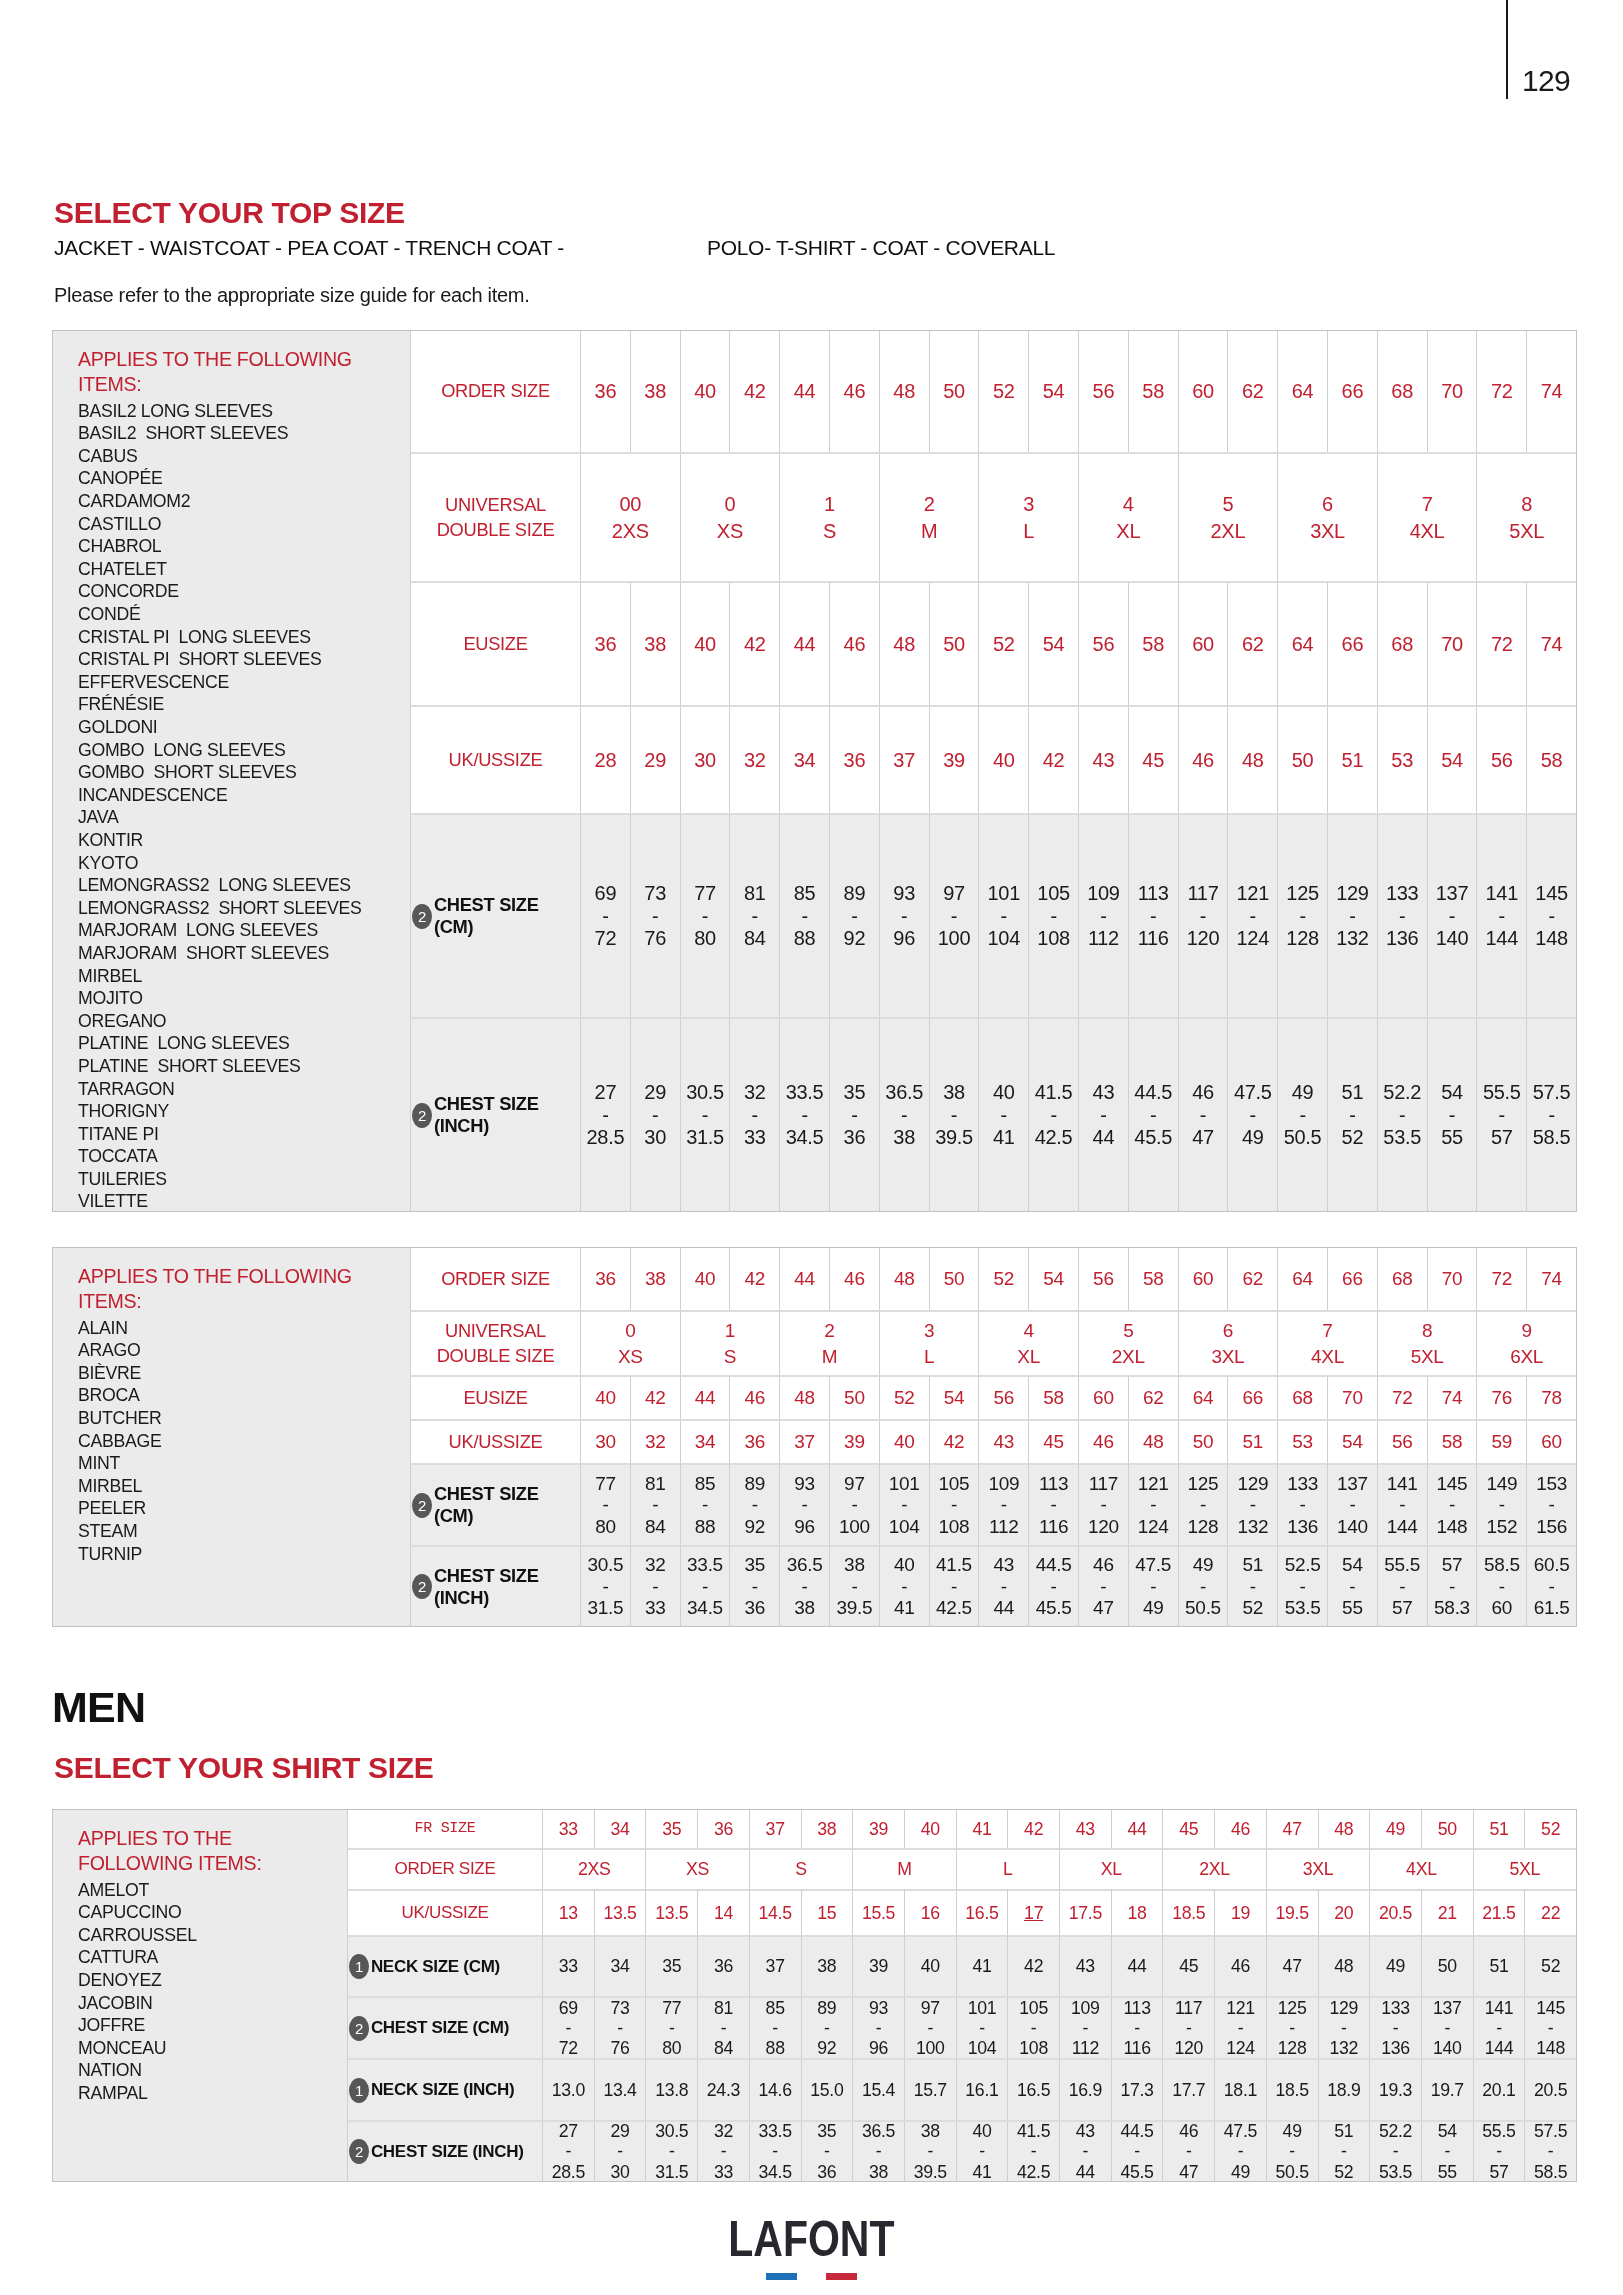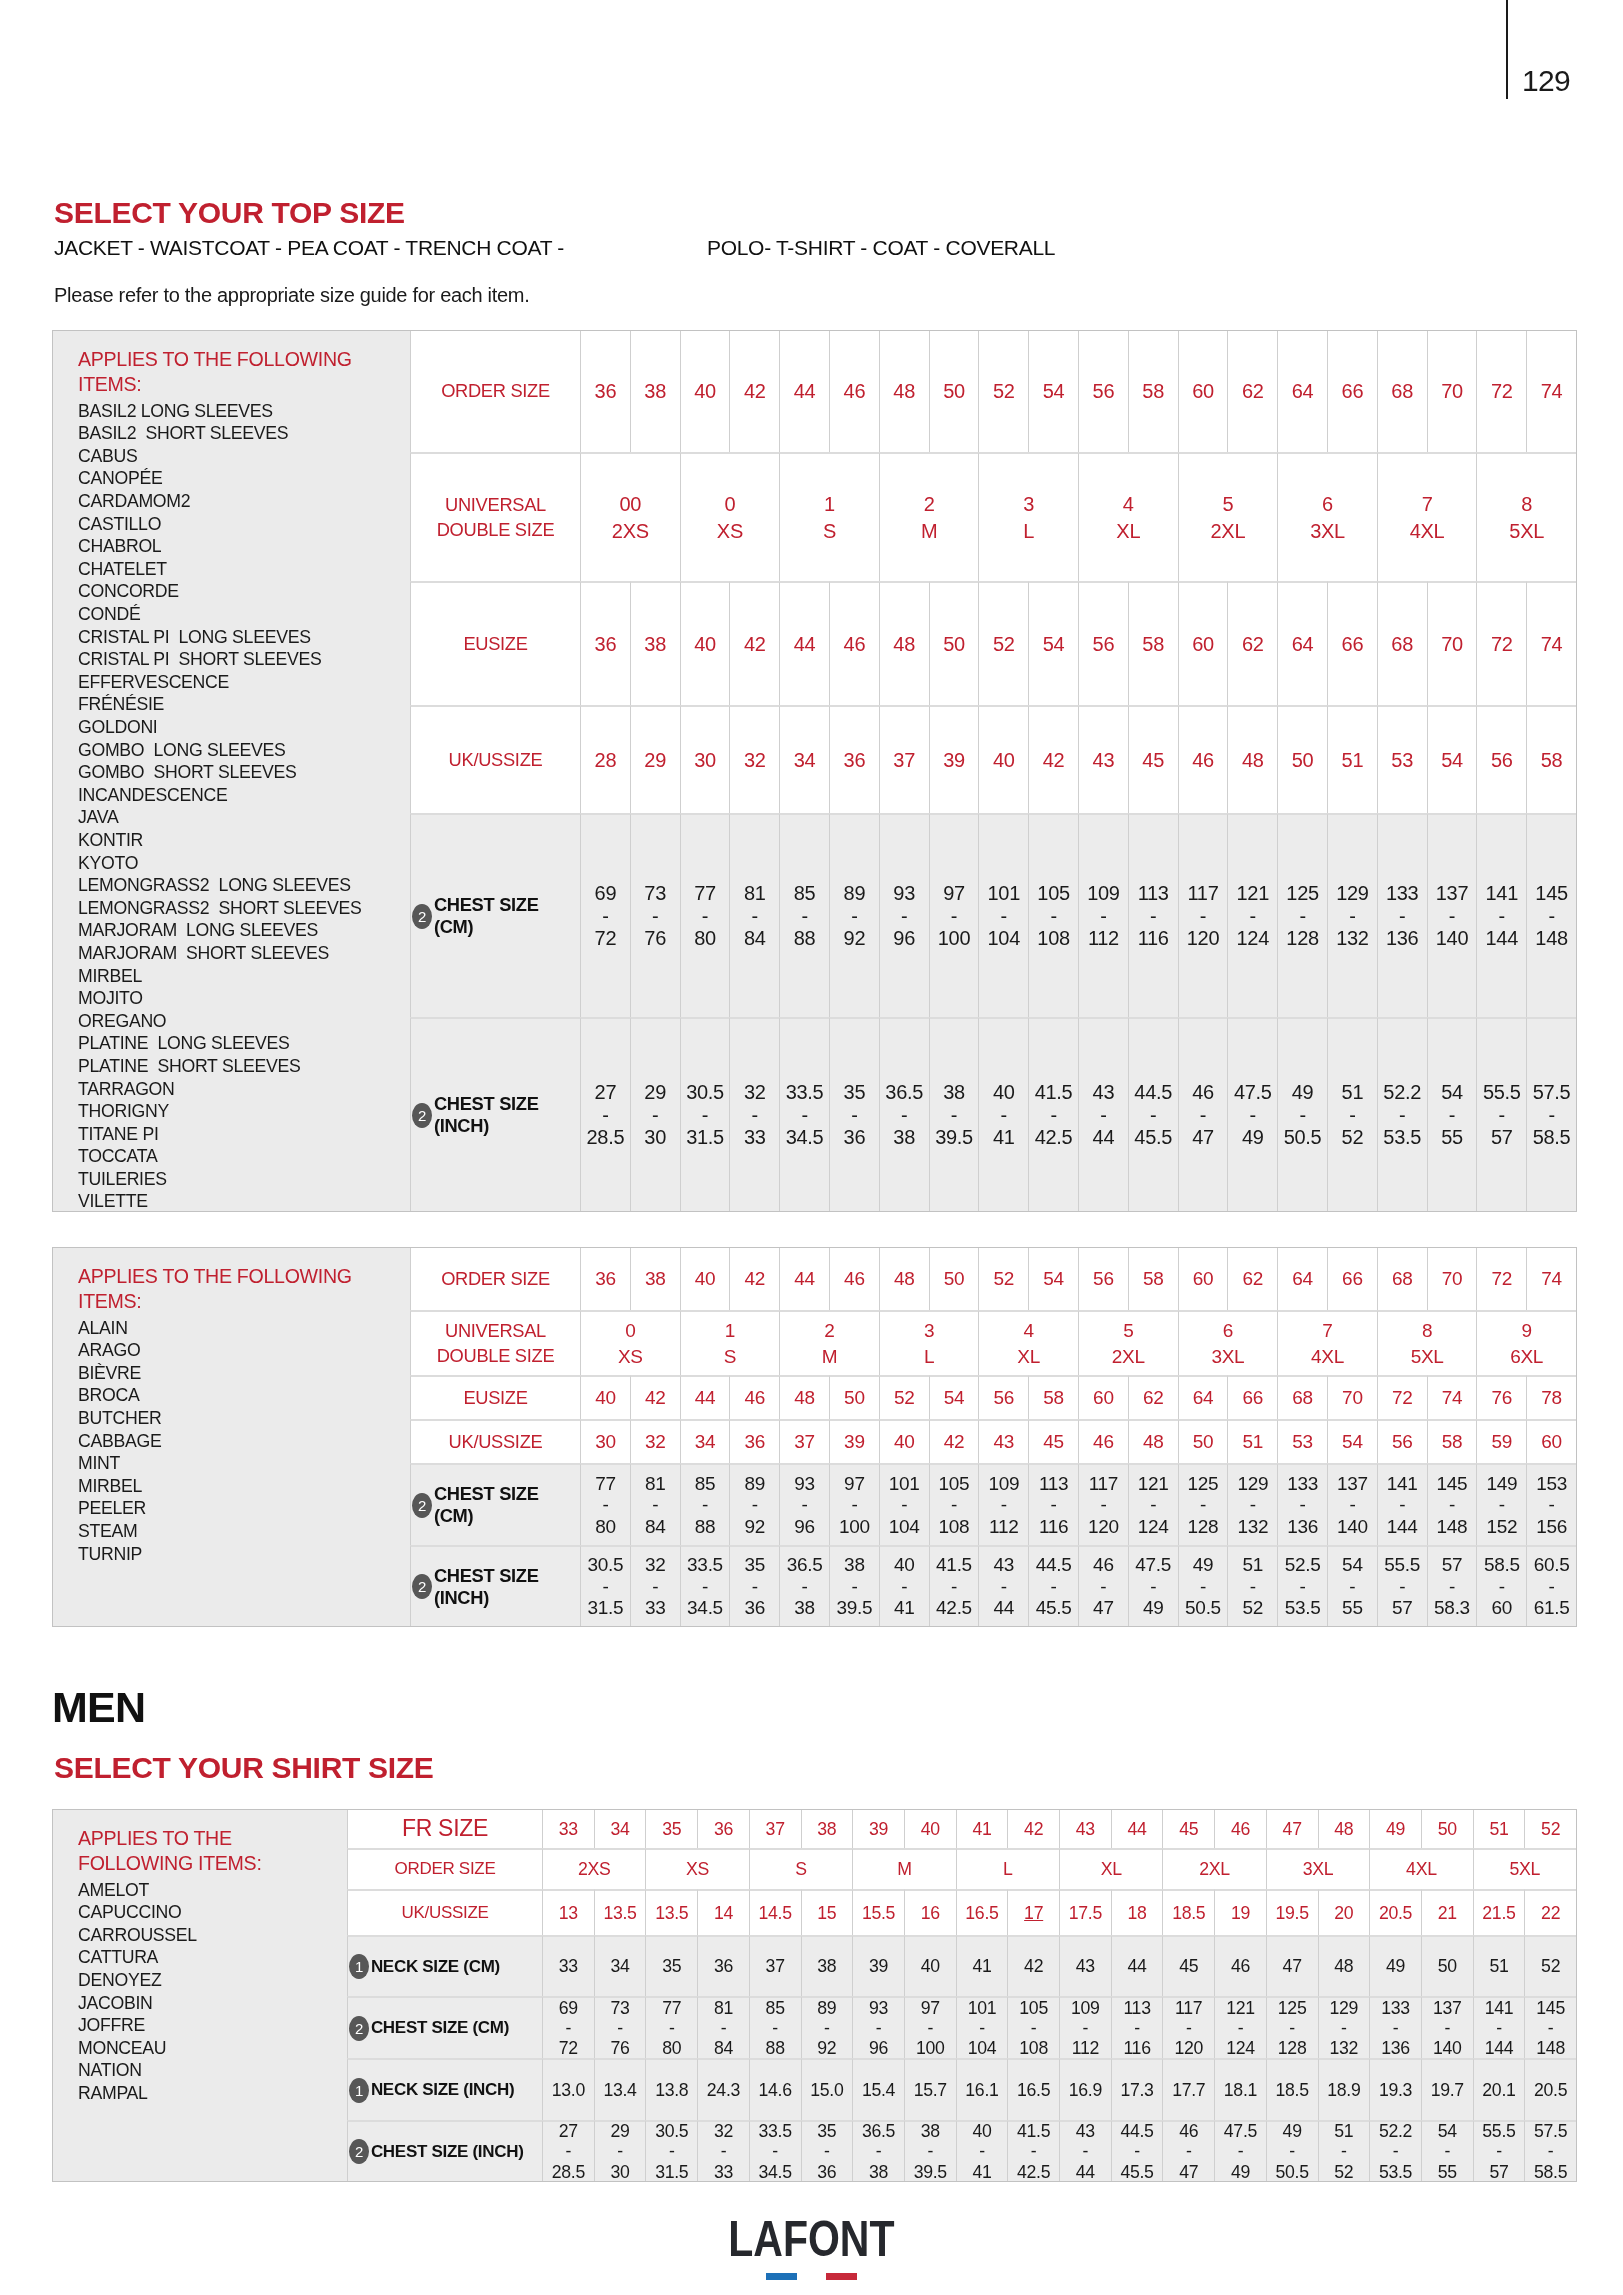--- a/index.html
+++ b/index.html
@@ -977,21 +977,21 @@
           <div class="item">CAPUCCINO</div>
           <div class="item">CARROUSSEL</div>
           <div class="item">CATTURA</div>
           <div class="item">DENOYEZ</div>
           <div class="item">JACOBIN</div>
           <div class="item">JOFFRE</div>
           <div class="item">MONCEAU</div>
           <div class="item">NATION</div>
           <div class="item">RAMPAL</div>
         </div>
-        <div class="cell label-cell red-text" style="grid-area: 1 / 2; font-size: 23px;">
+        <div class="cell label-cell red-text" style="grid-area: 1 / 2; font-size: 15px; font-family: Liberation Mono, monospace;">
           <div class="two-line">
             <div>FR SIZE</div>
           </div>
         </div>
         <div class="cell vcell red-text" style="grid-area: 1 / 3;">33</div>
         <div class="cell vcell red-text" style="grid-area: 1 / 4;">34</div>
         <div class="cell vcell red-text" style="grid-area: 1 / 5;">35</div>
         <div class="cell vcell red-text" style="grid-area: 1 / 6;">36</div>
         <div class="cell vcell red-text" style="grid-area: 1 / 7;">37</div>
         <div class="cell vcell red-text" style="grid-area: 1 / 8;">38</div>

